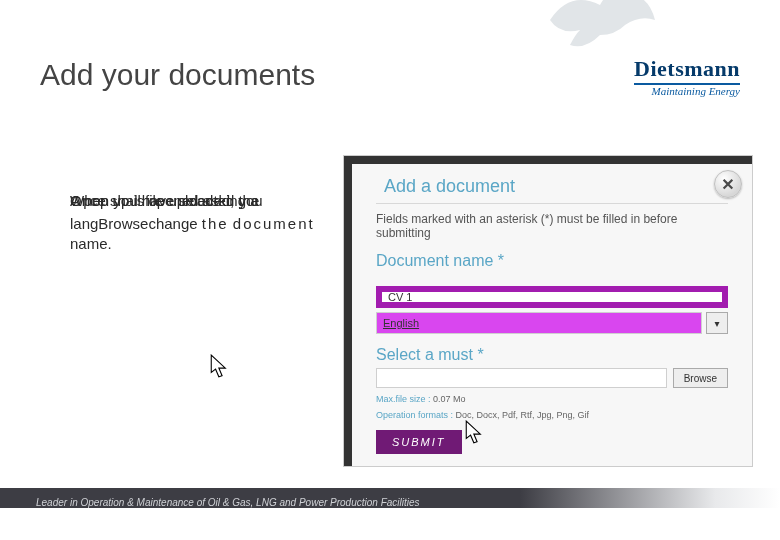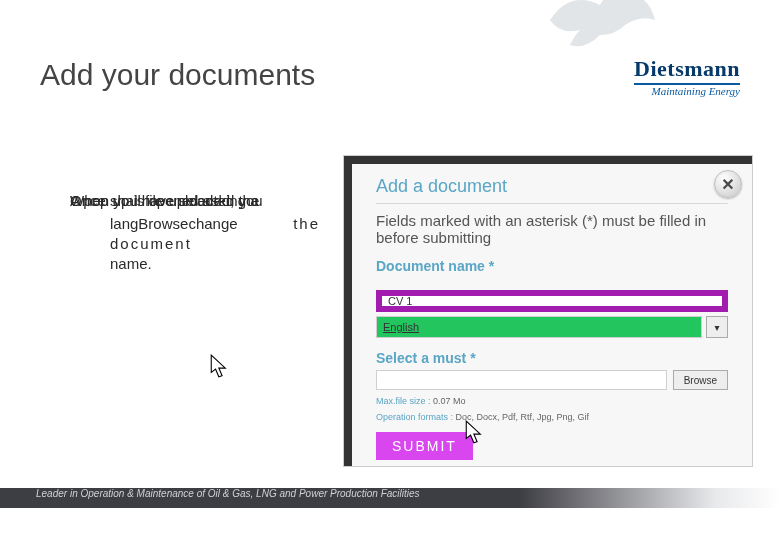--- a/index.html
+++ b/index.html
@@ -39,21 +39,21 @@
   .left-block {
     position: absolute;
     top: 192px; left: 70px;
     width: 250px;
   }
   .overlay-wrap { position: relative; height: 22px; }
   .overlay-line {
     position: absolute; left: 0; top: 0;
     color: #2a2a2a; font-size: 15px; white-space: nowrap;
   }
-  .plain-line { color: #2a2a2a; font-size: 15px; line-height: 20px; text-align: justify; margin-left: 40px; }
+  .plain-line { color: #2a2a2a; font-size: 15px; line-height: 20px; text-align: justify; }
   .plain-line .sp { letter-spacing: 2px; }
 
   
   .panel {
     position: absolute;
     top: 156px; left: 344px;
     width: 408px; height: 310px;
     background: #f7f7f7;
     border-top: 8px solid #333;
     border-left: 8px solid #333;
@@ -68,68 +68,69 @@
     border: 1px solid #bfbfbf;
     box-shadow: 0 1px 2px rgba(0,0,0,0.25);
     display: flex; align-items: center; justify-content: center;
     font-size: 16px; color: #4a4a4a; font-weight: bold;
     cursor: pointer;
   }
   .panel-inner { padding: 10px 24px; }
   .panel-title {
     font-family: "Trebuchet MS", sans-serif;
     color: #5aa6c6; font-size: 18px; font-weight: normal;
-    margin: 2px 0 6px;
+    margin: 2px 8px 6px;
   }
   .panel-hr { border: none; border-top: 1px solid #d8d8d8; margin-bottom: 8px; }
-  .panel-note { font-size: 15px; color: #555; }
-  .field-label { color: #5aa6c6; font-size: 14px; margin-top: 12px; font-weight: bold; }
+  .panel-note { font-size: 12px; color: #555; }
+  .field-label { color: #5aa6c6; font-size: 16px; margin-top: 12px; }
   .text-input {
     width: 100%; height: 22px;
     border: 6px solid #a21caf; background: #fff;
     font-size: 11px; color: #333; padding: 2px 6px;
     margin-top: 16px;
   }
   .select-wrap { display: flex; margin-top: 4px; }
   .select-input {
-    flex: 1; height: 22px; border: 1px solid #cfcfcf; background: #22c55e;
+    flex: 1; height: 22px; border: 1px solid #cfcfcf; background: #d946ef;
     font-size: 11px; color: #333; padding: 2px 6px; text-decoration: underline;
   }
   .select-btn {
     width: 22px; height: 22px; border: 1px solid #aaa; background: #eee;
     margin-left: 4px; display:flex; align-items:center; justify-content:center;
     font-size: 10px; color:#333;
   }
   .file-row { display:flex; align-items:center; margin-top:4px; }
   .file-path { flex:1; height:20px; border:1px solid #cfcfcf; background:#fff; }
   .file-btn {
     height:20px; padding:0 10px; margin-left:6px;
     background:#eee; border:1px solid #aaa; font-size:10px; color:#333;
     display:flex; align-items:center;
   }
   .meta { font-size: 9px; color: #666; margin-top: 6px; }
   .meta .k { color:#5aa6c6; }
   .submit-btn {
     margin-top: 10px;
-    background: #d946ef; color: #fff;
+    background: #701a75; color: #fff;
     border: none; padding: 6px 16px;
-    font-size: 14px; letter-spacing: 2px;
+    font-size: 11px; letter-spacing: 2px;
     cursor: pointer;
+    font-style: italic;
   }
 
   
   .cursor { position: absolute; width: 22px; height: 26px; }
   .cursor svg { width:100%; height:100%; }
 
   
   .footer {
     position: absolute;
     left: 0; right: 0; bottom: 32px; height: 20px;
     background: #3d3d44;
-    display: flex; align-items: flex-start;
+    display: flex; align-items: flex-end;
     padding-left: 36px;
   }
   .footer-text { color: #cfd1d5; font-size: 10px; font-style: italic; }
   .footer-fade {
     position: absolute; right: 0; top: 0; bottom: 0; width: 260px;
     background: linear-gradient(to right, #3d3d44 0%, #e8e9eb 75%, #fff 100%);
   }
   .footer-date {
     position: absolute; right: 170px; bottom: -21px;
     font-size: 11px; color: #333;

